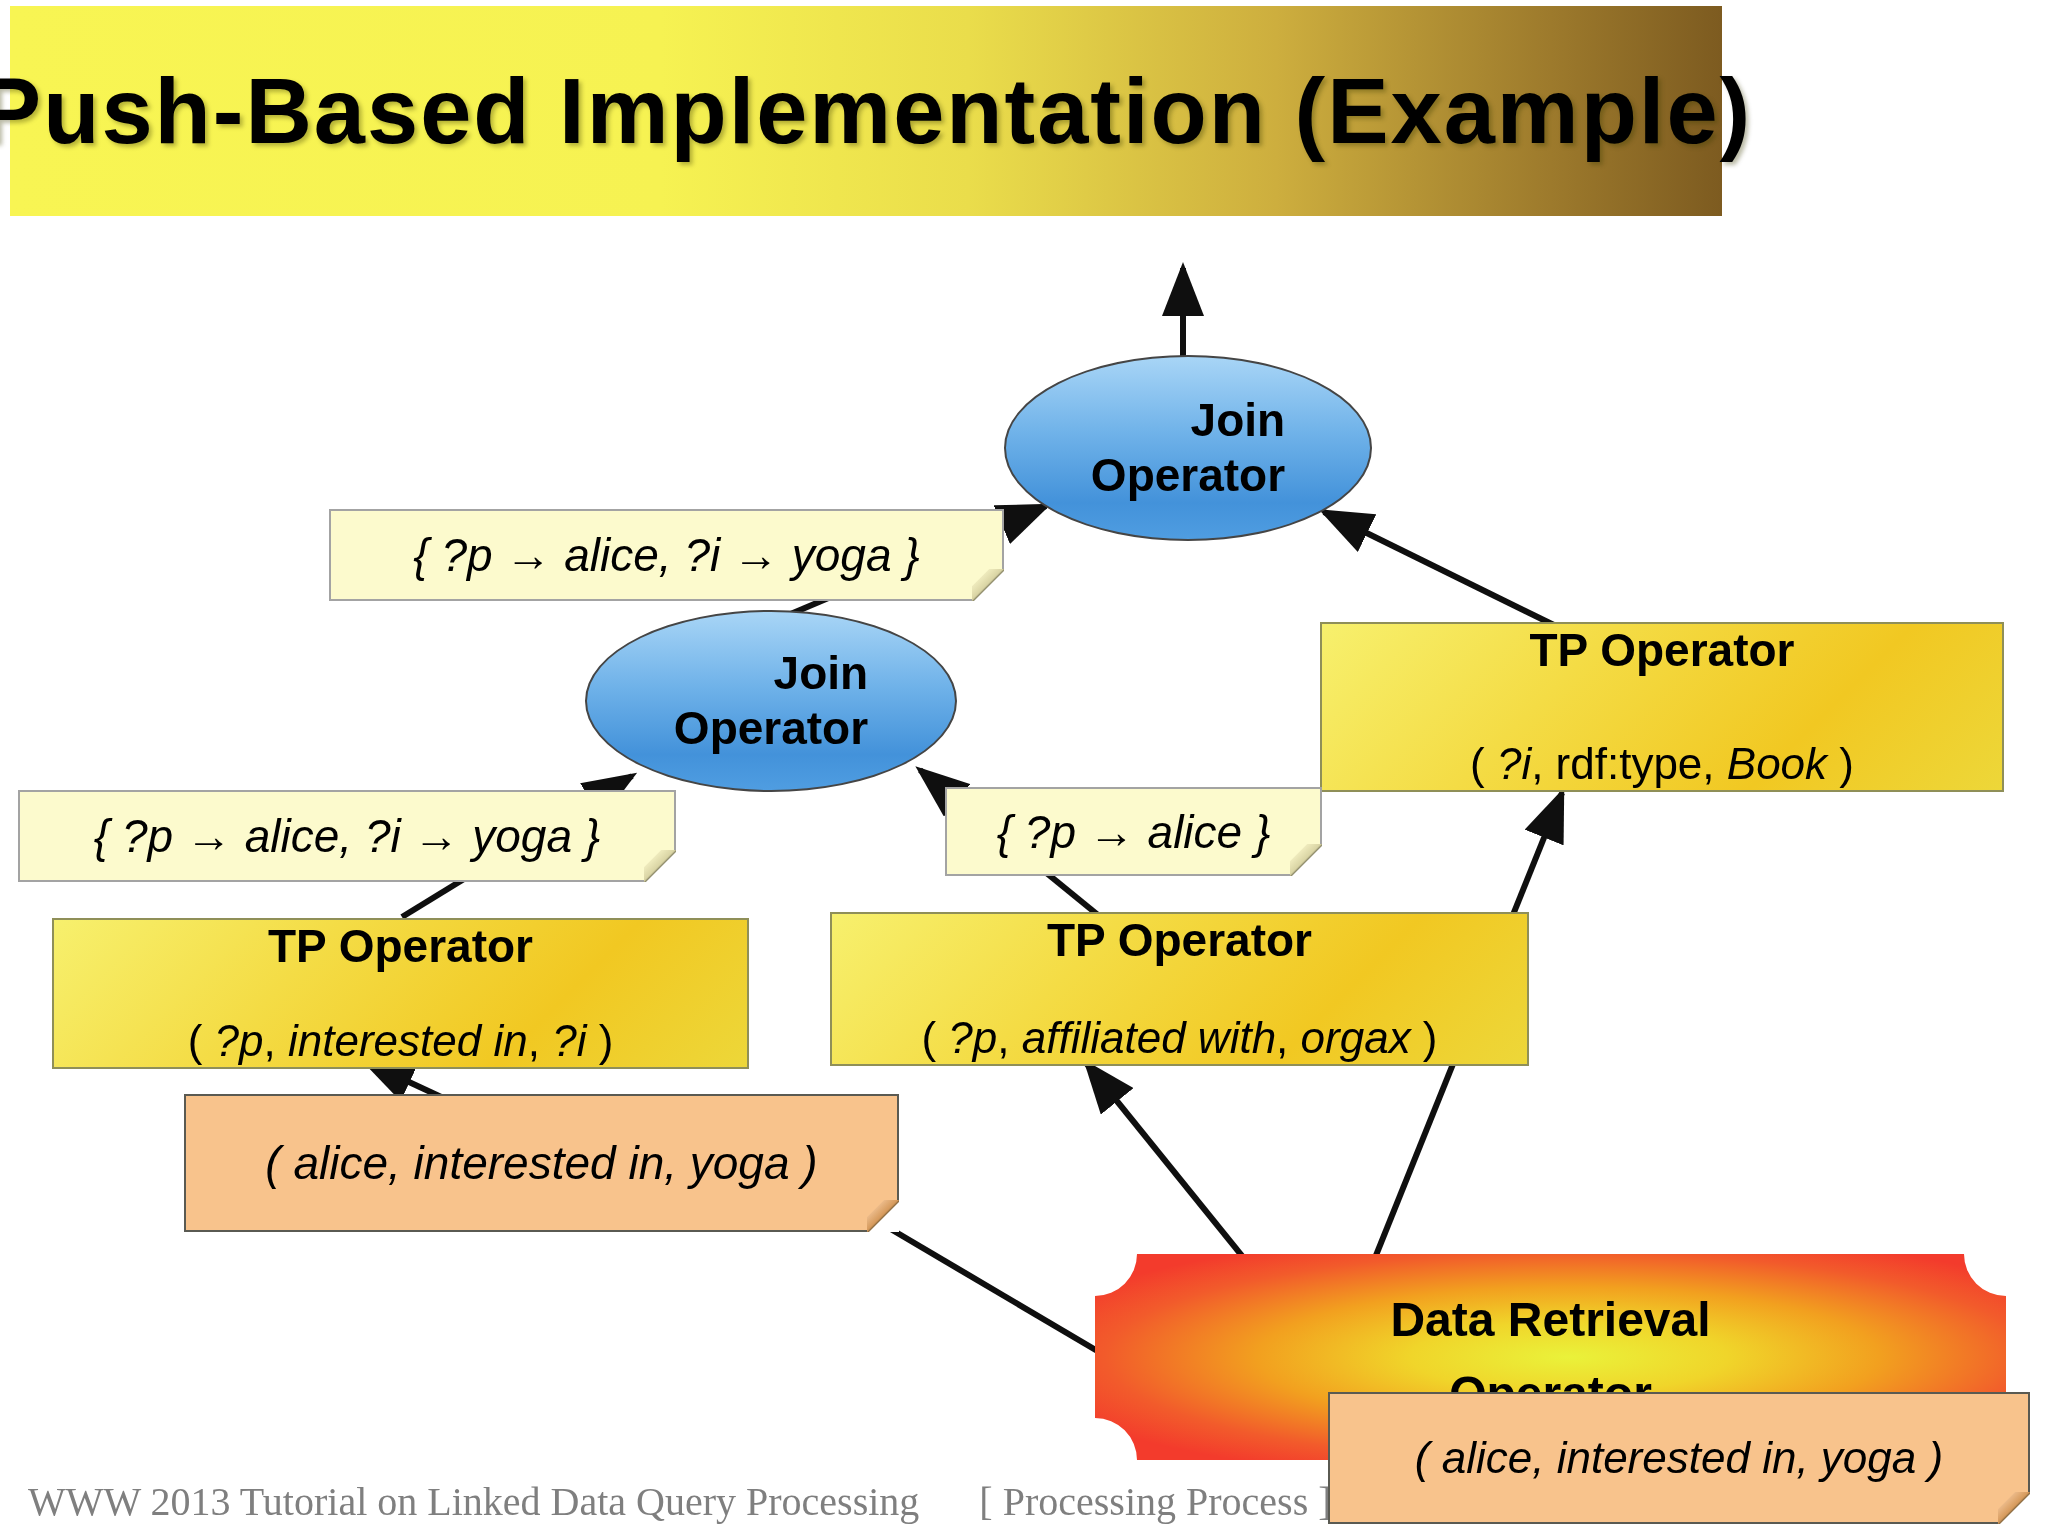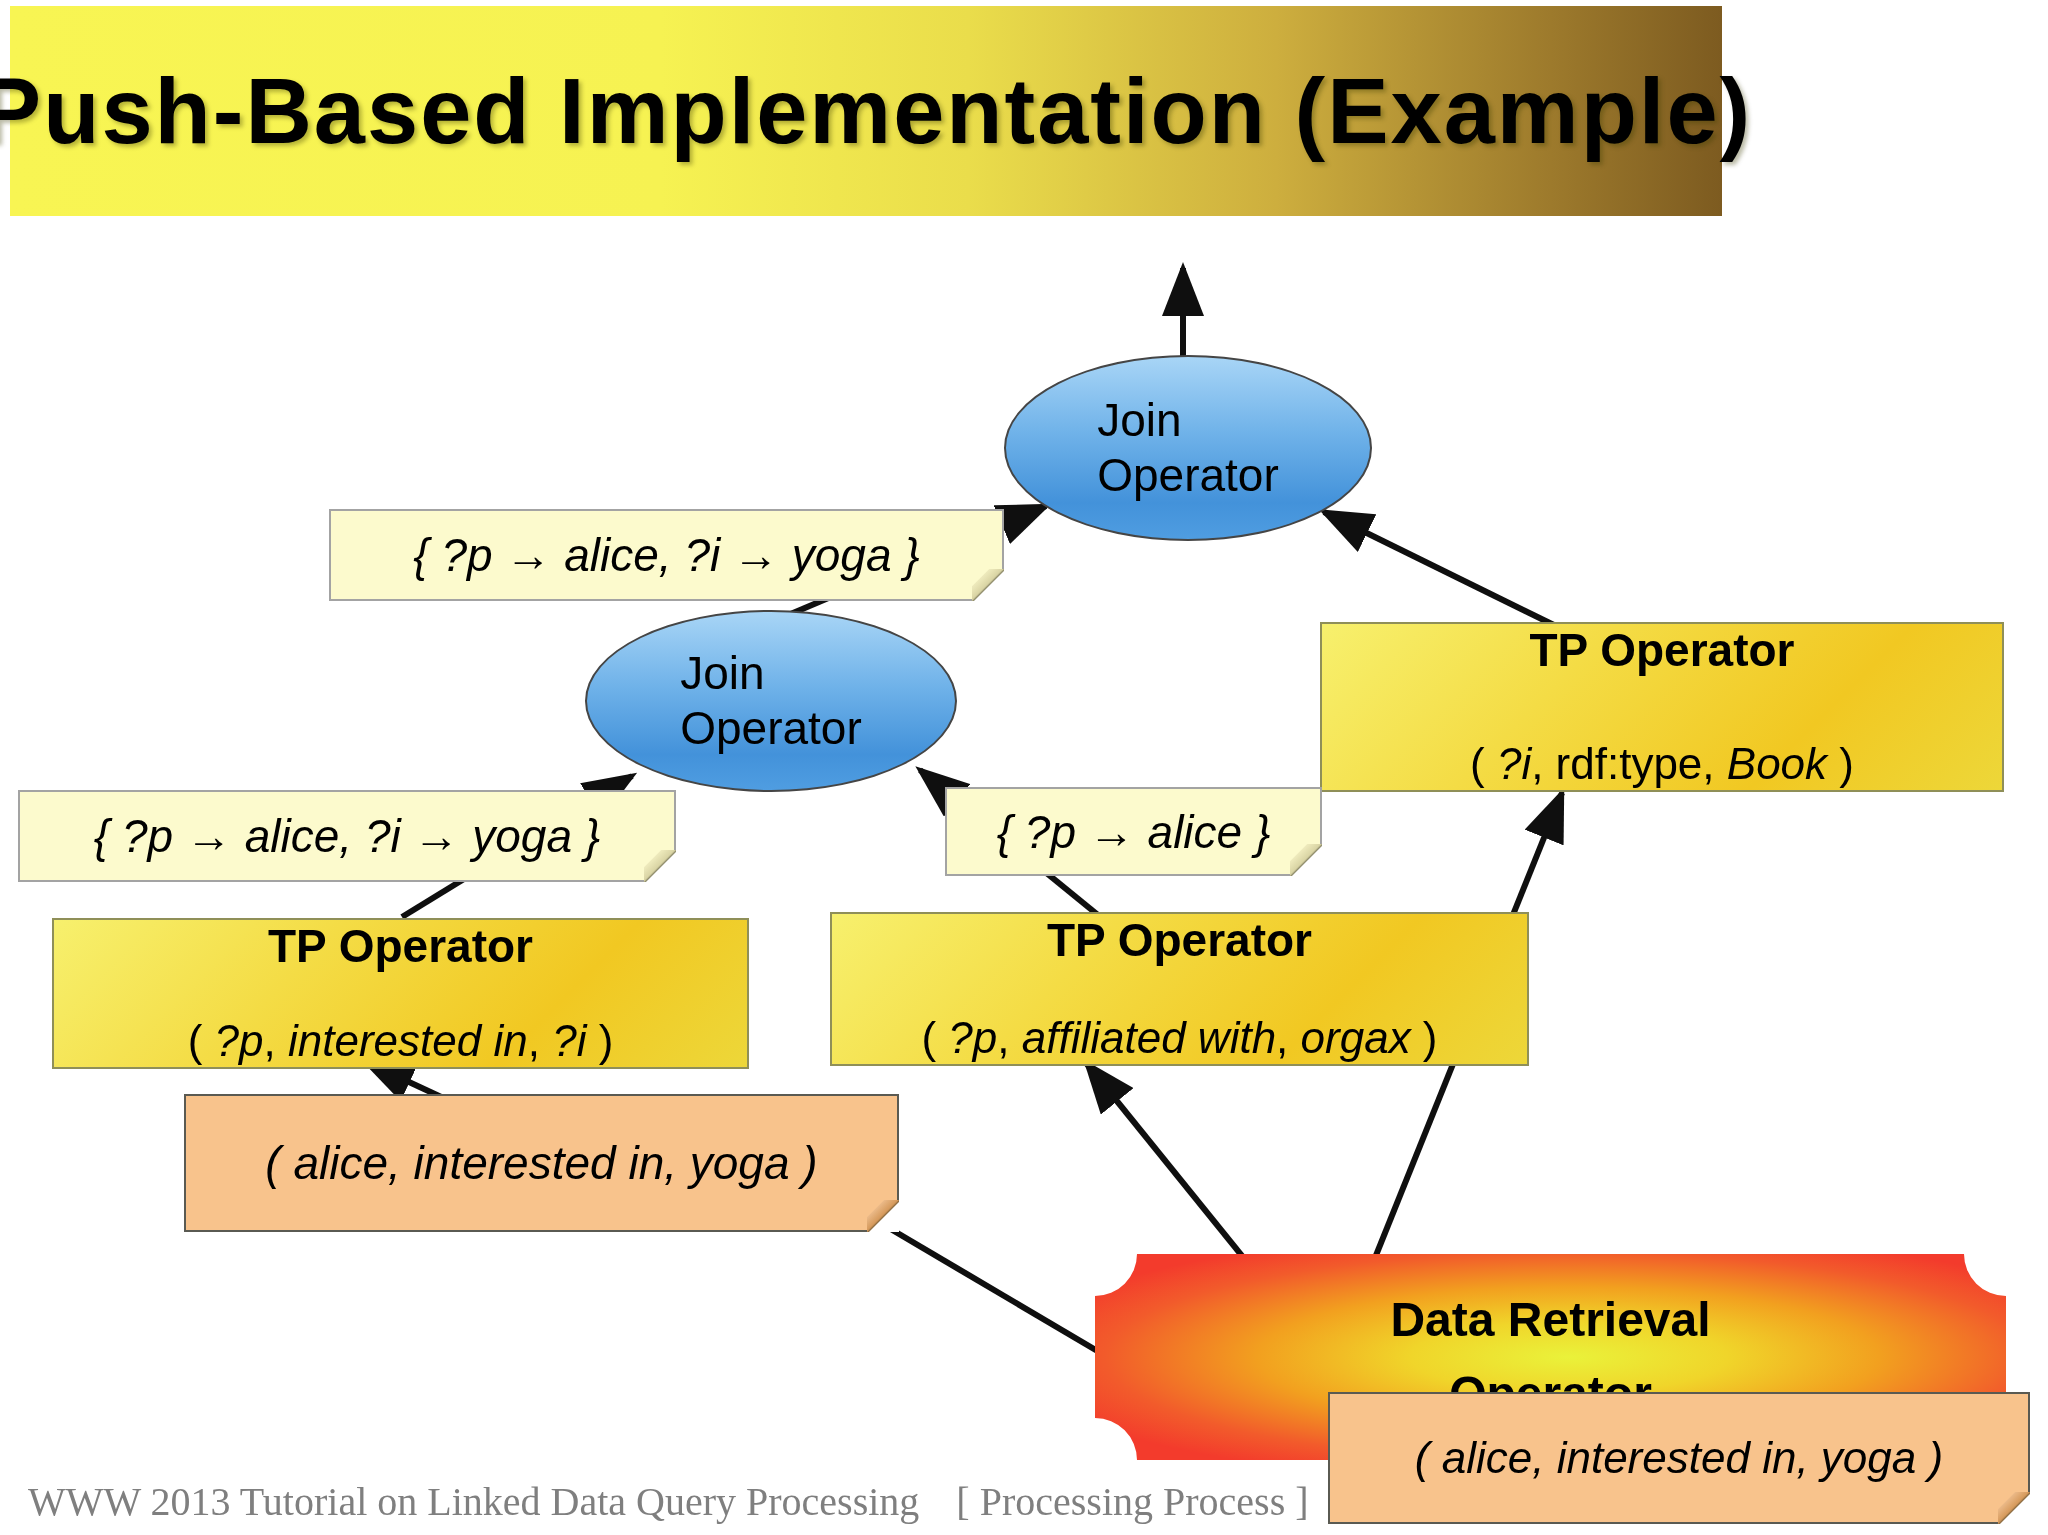--- a/index.html
+++ b/index.html
@@ -13,21 +13,21 @@
   .title-band h1{margin:0;font-size:92px;font-weight:bold;letter-spacing:2px;
     text-shadow:3px 3px 4px rgba(60,60,0,.35);white-space:nowrap;}
 
   
   svg.layer{position:absolute;left:0;top:0;width:2048px;height:1535px;z-index:1;}
 
   
   .ellipse{position:absolute;border-radius:50%;z-index:2;
     background:linear-gradient(180deg,#a8d5f6 0%,#6fb2e9 42%,#4392da 80%,#4f9de1 100%);
     border:2px solid #454545;display:flex;align-items:center;justify-content:center;
-    text-align:left;font-weight:normal;font-size:46px;line-height:1.2;white-space:pre-line;}
+    text-align:right;font-weight:bold;font-size:46px;line-height:1.2;white-space:pre-line;}
 
   
   .tpbox{position:absolute;z-index:2;border:2px solid #8f8f58;text-align:center;
     background:linear-gradient(135deg,#f7f06d 0%,#f4dc45 35%,#f1c822 70%,#edd739 100%);
     display:flex;flex-direction:column;justify-content:space-between;}
   .tptitle{font-weight:bold;font-size:46px;line-height:1.15;}
   .tptuple{font-size:44px;line-height:1.15;margin-top:8px;}
   .it{font-style:italic;}
 
   
@@ -38,21 +38,21 @@
     background:linear-gradient(to top left,#ffffff 46%,#8b8868 48%,#d9d4a4 52%,#eeeabc 72%,rgba(0,0,0,0) 74%);}
   .note.orange{background:#f8c38c;border-color:#5a5a52;}
   .note.orange::after{background:linear-gradient(to top left,#ffffff 46%,#8a6a40 48%,#d69a5c 52%,#eab886 72%,rgba(0,0,0,0) 74%);}
 
   
   .data-label{position:absolute;left:1095px;top:1254px;width:911px;height:206px;z-index:2;
     display:flex;align-items:center;justify-content:center;text-align:center;
     font-weight:bold;font-size:48px;line-height:1.55;white-space:pre-line;}
 
   
-  .footer{position:absolute;left:28px;top:1478px;z-index:2;display:flex;gap:37px;
+  .footer{position:absolute;left:28px;top:1478px;z-index:2;display:flex;gap:60px;
     font-family:"Liberation Serif",serif;font-size:40px;color:#7f7f7f;white-space:nowrap;justify-content:center;}
 </style>
 </head>
 <body>
 
 <div class="slide">
 
   <div class="title-band">
     <h1>Push-Based Implementation (Example)</h1>
   </div>

